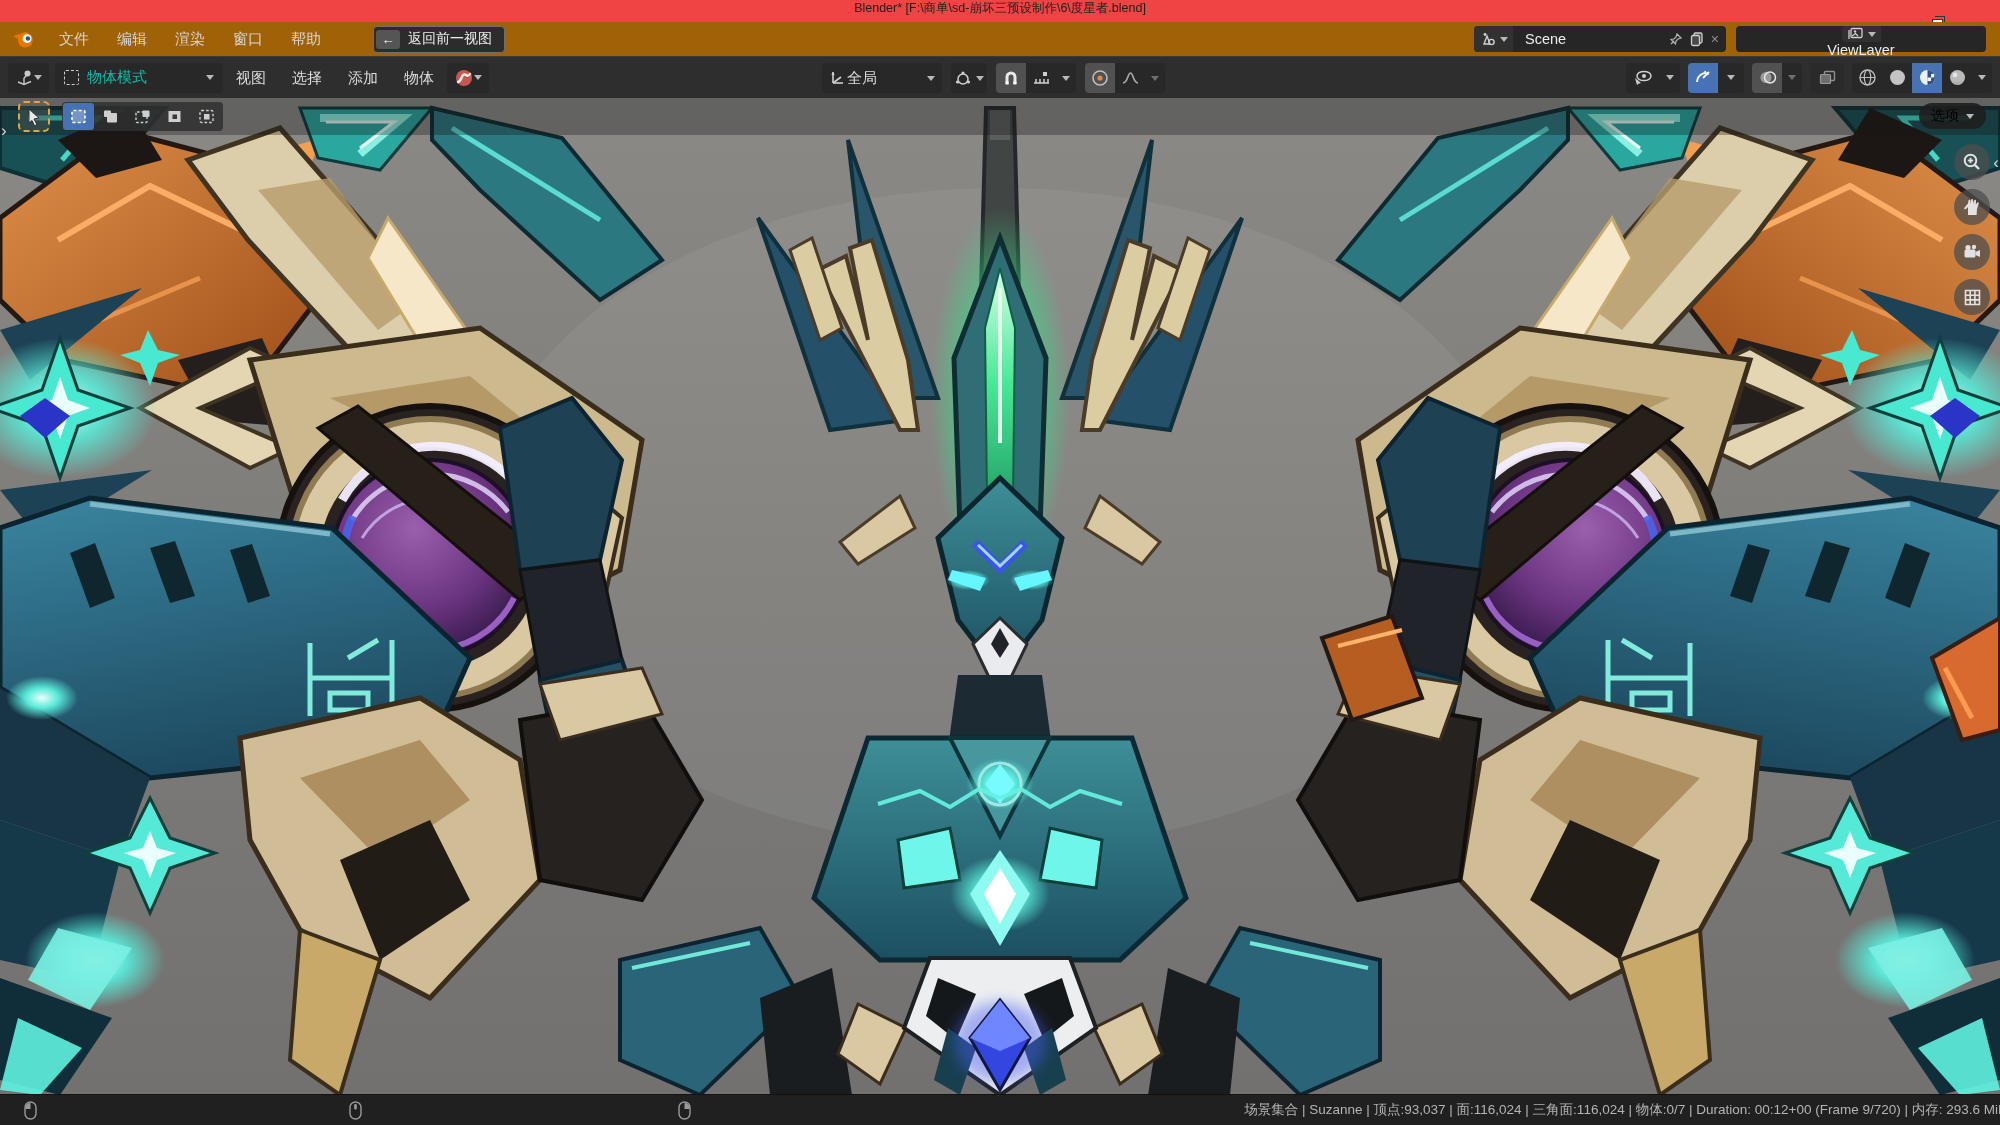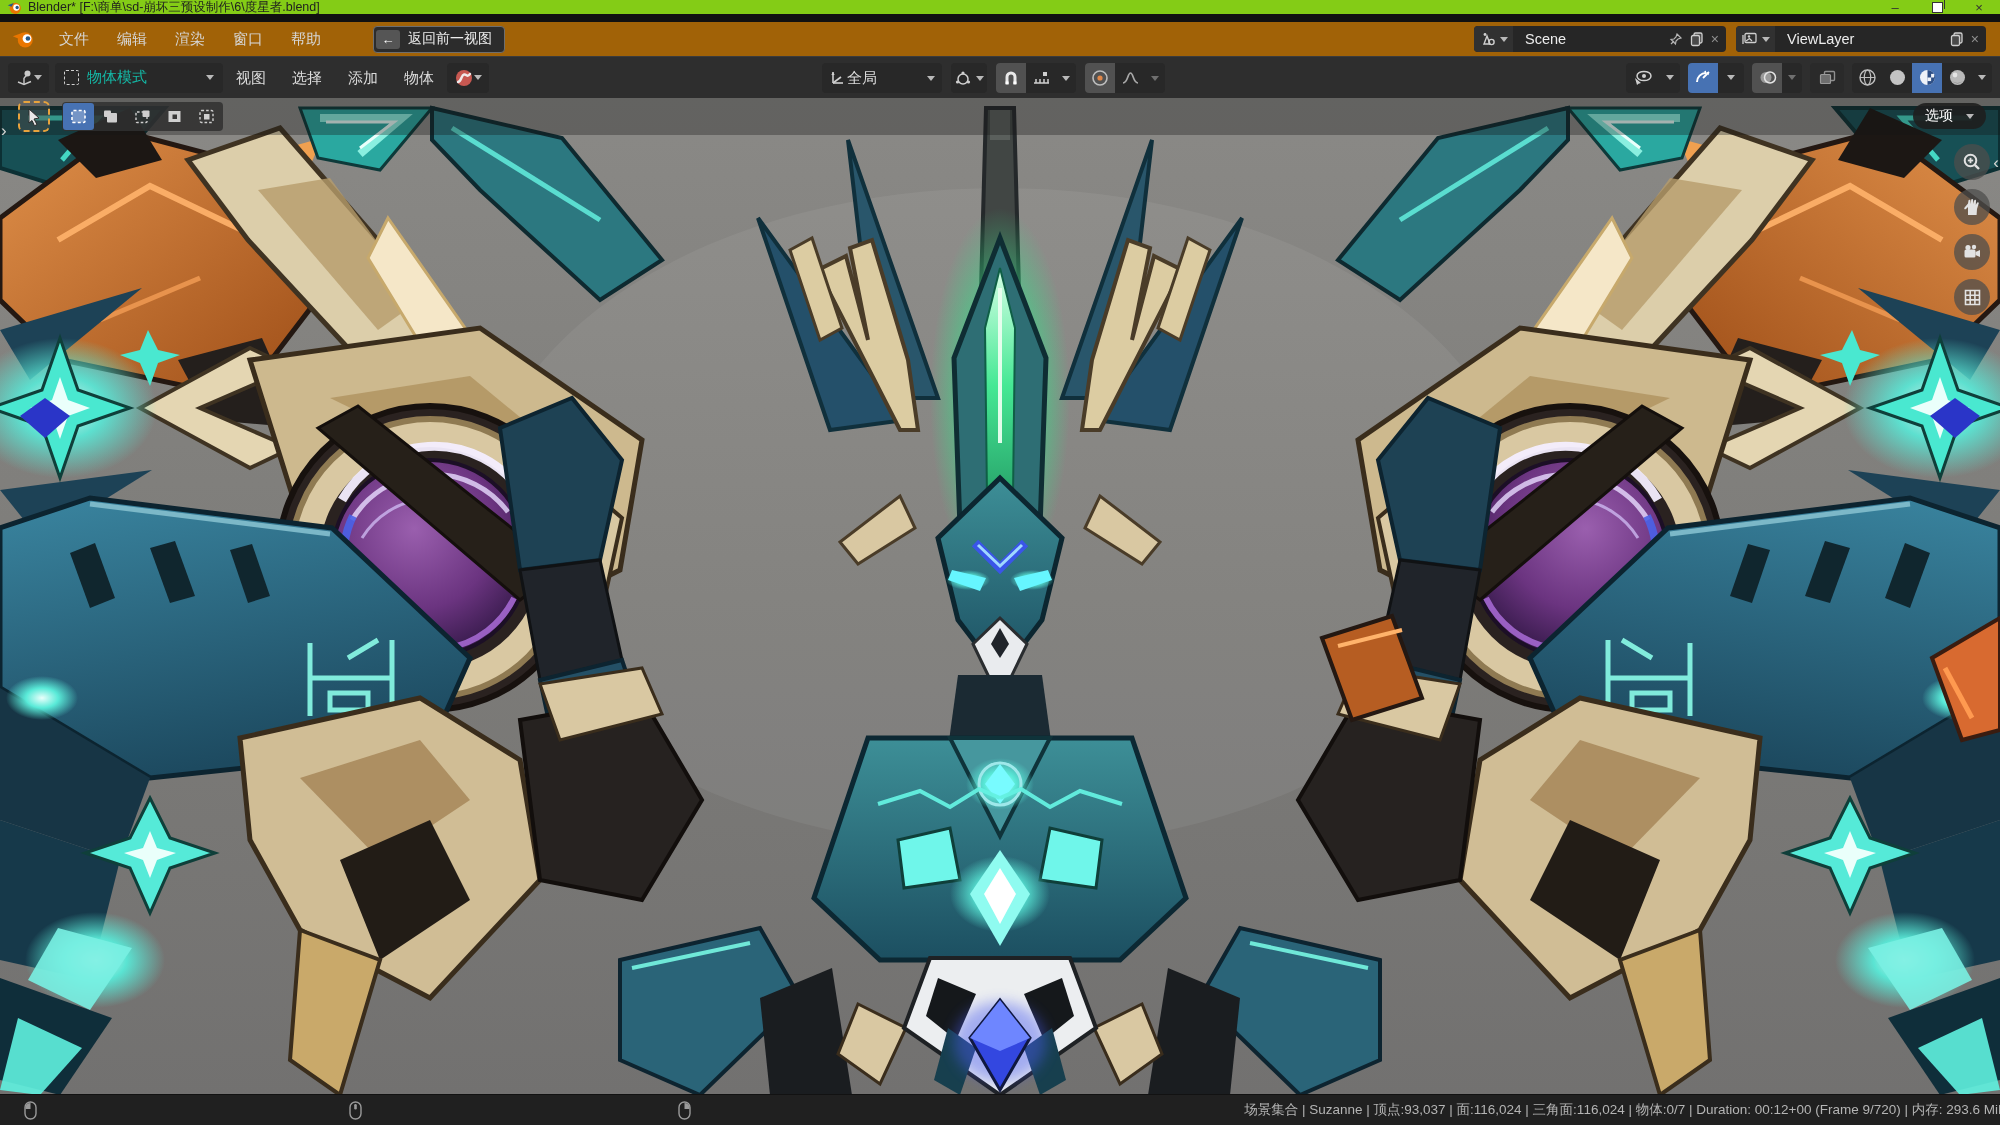--- a/index.html
+++ b/index.html
@@ -1,21 +1,21 @@
 <!DOCTYPE html>
 <html><head>
 <meta charset="utf-8">
 <style>
   html,body{margin:0;padding:0;background:#111;}
   .app{position:relative;width:2000px;height:1125px;overflow:hidden;
        font-family:"Liberation Sans","DejaVu Sans",sans-serif;
        -webkit-font-smoothing:antialiased;}
   
-  .titlebar{position:absolute;top:0;left:0;right:0;height:14px;background:#84cc16;
-    display:flex;align-items:center;color:#1f1f1f;font-size:12.5px;}
+  .titlebar{position:absolute;top:0;left:0;right:0;height:22px;background:#ef4444;
+    display:flex;align-items:center;color:#1f1f1f;font-size:12.5px;flex-direction:column;}
   .titlebar .blogo{width:15px;height:15px;margin:0 6px 0 7px;}
   .win-controls{margin-left:auto;display:flex;height:100%;}
   .win-btn{width:42px;height:100%;display:flex;align-items:center;justify-content:center;
     color:#333;font-size:13px;}
   .win-restore-glyph{width:9px;height:9px;border:1.2px solid #333;position:relative;background:#fdfdfd;}
   .win-restore-glyph::before{content:"";position:absolute;left:2px;top:-4px;width:9px;height:9px;
     border:1.2px solid #333;border-bottom:none;border-left:none;}
   
   .topbar{position:absolute;top:22px;left:0;right:0;height:34px;background:#a16207;
     display:flex;align-items:center;color:#d6d6d6;font-size:15px;}
@@ -53,21 +53,21 @@
   
   .viewport{position:absolute;top:98px;left:0;right:0;bottom:30px;background:#7f7e7b;overflow:hidden;}
   .viewport>svg.art{position:absolute;left:0;top:0;}
   .toolstrip{position:absolute;top:0;left:0;right:0;height:37px;background:rgba(20,20,20,0.33);}
   .tool-active{position:absolute;left:18px;top:3px;width:32px;height:31px;border:2px dashed #e8a33d;
     border-radius:6px;background:rgba(95,95,95,0.35);display:flex;align-items:center;justify-content:center;box-sizing:border-box;}
   .selgroup{position:absolute;left:62px;top:4px;display:flex;background:rgba(48,48,48,0.85);border-radius:4px;padding:1px;gap:1px;}
   .selbtn{width:31px;height:27px;border-radius:3px;display:flex;align-items:center;justify-content:center;}
   .selbtn.active{background:#4772b3;}
   .options-btn{position:absolute;right:14px;top:5px;height:26px;border-radius:13px;background:rgba(30,30,30,0.9);
-    display:flex;align-items:center;gap:13px;padding:0 12px;color:#ffffff;font-size:14px;}
+    display:flex;align-items:center;gap:7px;padding:0 12px;color:#000000;font-size:14px;}
   .navgiz{position:absolute;right:10px;top:46px;display:flex;flex-direction:column;gap:9px;}
   .giz{width:36px;height:36px;border-radius:50%;background:rgba(78,78,76,0.75);display:flex;align-items:center;justify-content:center;}
   .edge-arrow{position:absolute;color:#d6d6d4;font-size:17px;line-height:1;}
   
   .statusbar{position:absolute;bottom:0;left:0;right:0;height:30px;background:#202020;border-top:1px solid #121212;
     overflow:hidden;}
   .statustext{position:absolute;right:-7px;top:0;height:30px;line-height:30px;color:#b4b4b4;font-size:13.5px;white-space:nowrap;}
   .mouse-hint{position:absolute;top:6px;}
 </style>
 </head>
@@ -124,21 +124,21 @@
             <path d="M9,2 L13,6 L10,7 L8,9 L7.5,12 L3,7.5 L6,7 L8,5 Z" fill="none" stroke="#b5b5b5" stroke-width="1.2"></path>
             <line x1="3" y1="12" x2="6" y2="9" stroke="#b5b5b5" stroke-width="1.2"></line>
           </svg>
           <svg width="16" height="16" viewBox="0 0 16 16">
             <rect x="5" y="2" width="8" height="10" rx="1.5" fill="#4a4a4a" stroke="#cfcfcf" stroke-width="1.3"></rect>
             <rect x="2.5" y="4.5" width="8" height="10" rx="1.5" fill="#4a4a4a" stroke="#cfcfcf" stroke-width="1.3"></rect>
           </svg>
           <span class="xglyph">×</span>
         </span>
       </div>
-      <div class="selector" style="width:250px;">
+      <div class="selector" style="width:250px;flex-direction:column;">
         <span class="seg-icon">
           <svg width="18" height="16" viewBox="0 0 18 16">
             <rect x="4" y="2.5" width="11" height="9" rx="1.2" fill="none" stroke="#cfcfcf" stroke-width="1.3"></rect>
             <circle cx="8" cy="5.5" r="1.2" fill="#cfcfcf"></circle>
             <path d="M5,10 L8.5,7.5 L11,10" stroke="#cfcfcf" stroke-width="1.2" fill="none"></path>
             <line x1="2" y1="4" x2="2" y2="13" stroke="#cfcfcf" stroke-width="1.3"></line>
           </svg>
           <span class="chev"></span>
         </span>
         <span class="seg-label" style="flex:1;">ViewLayer</span>

